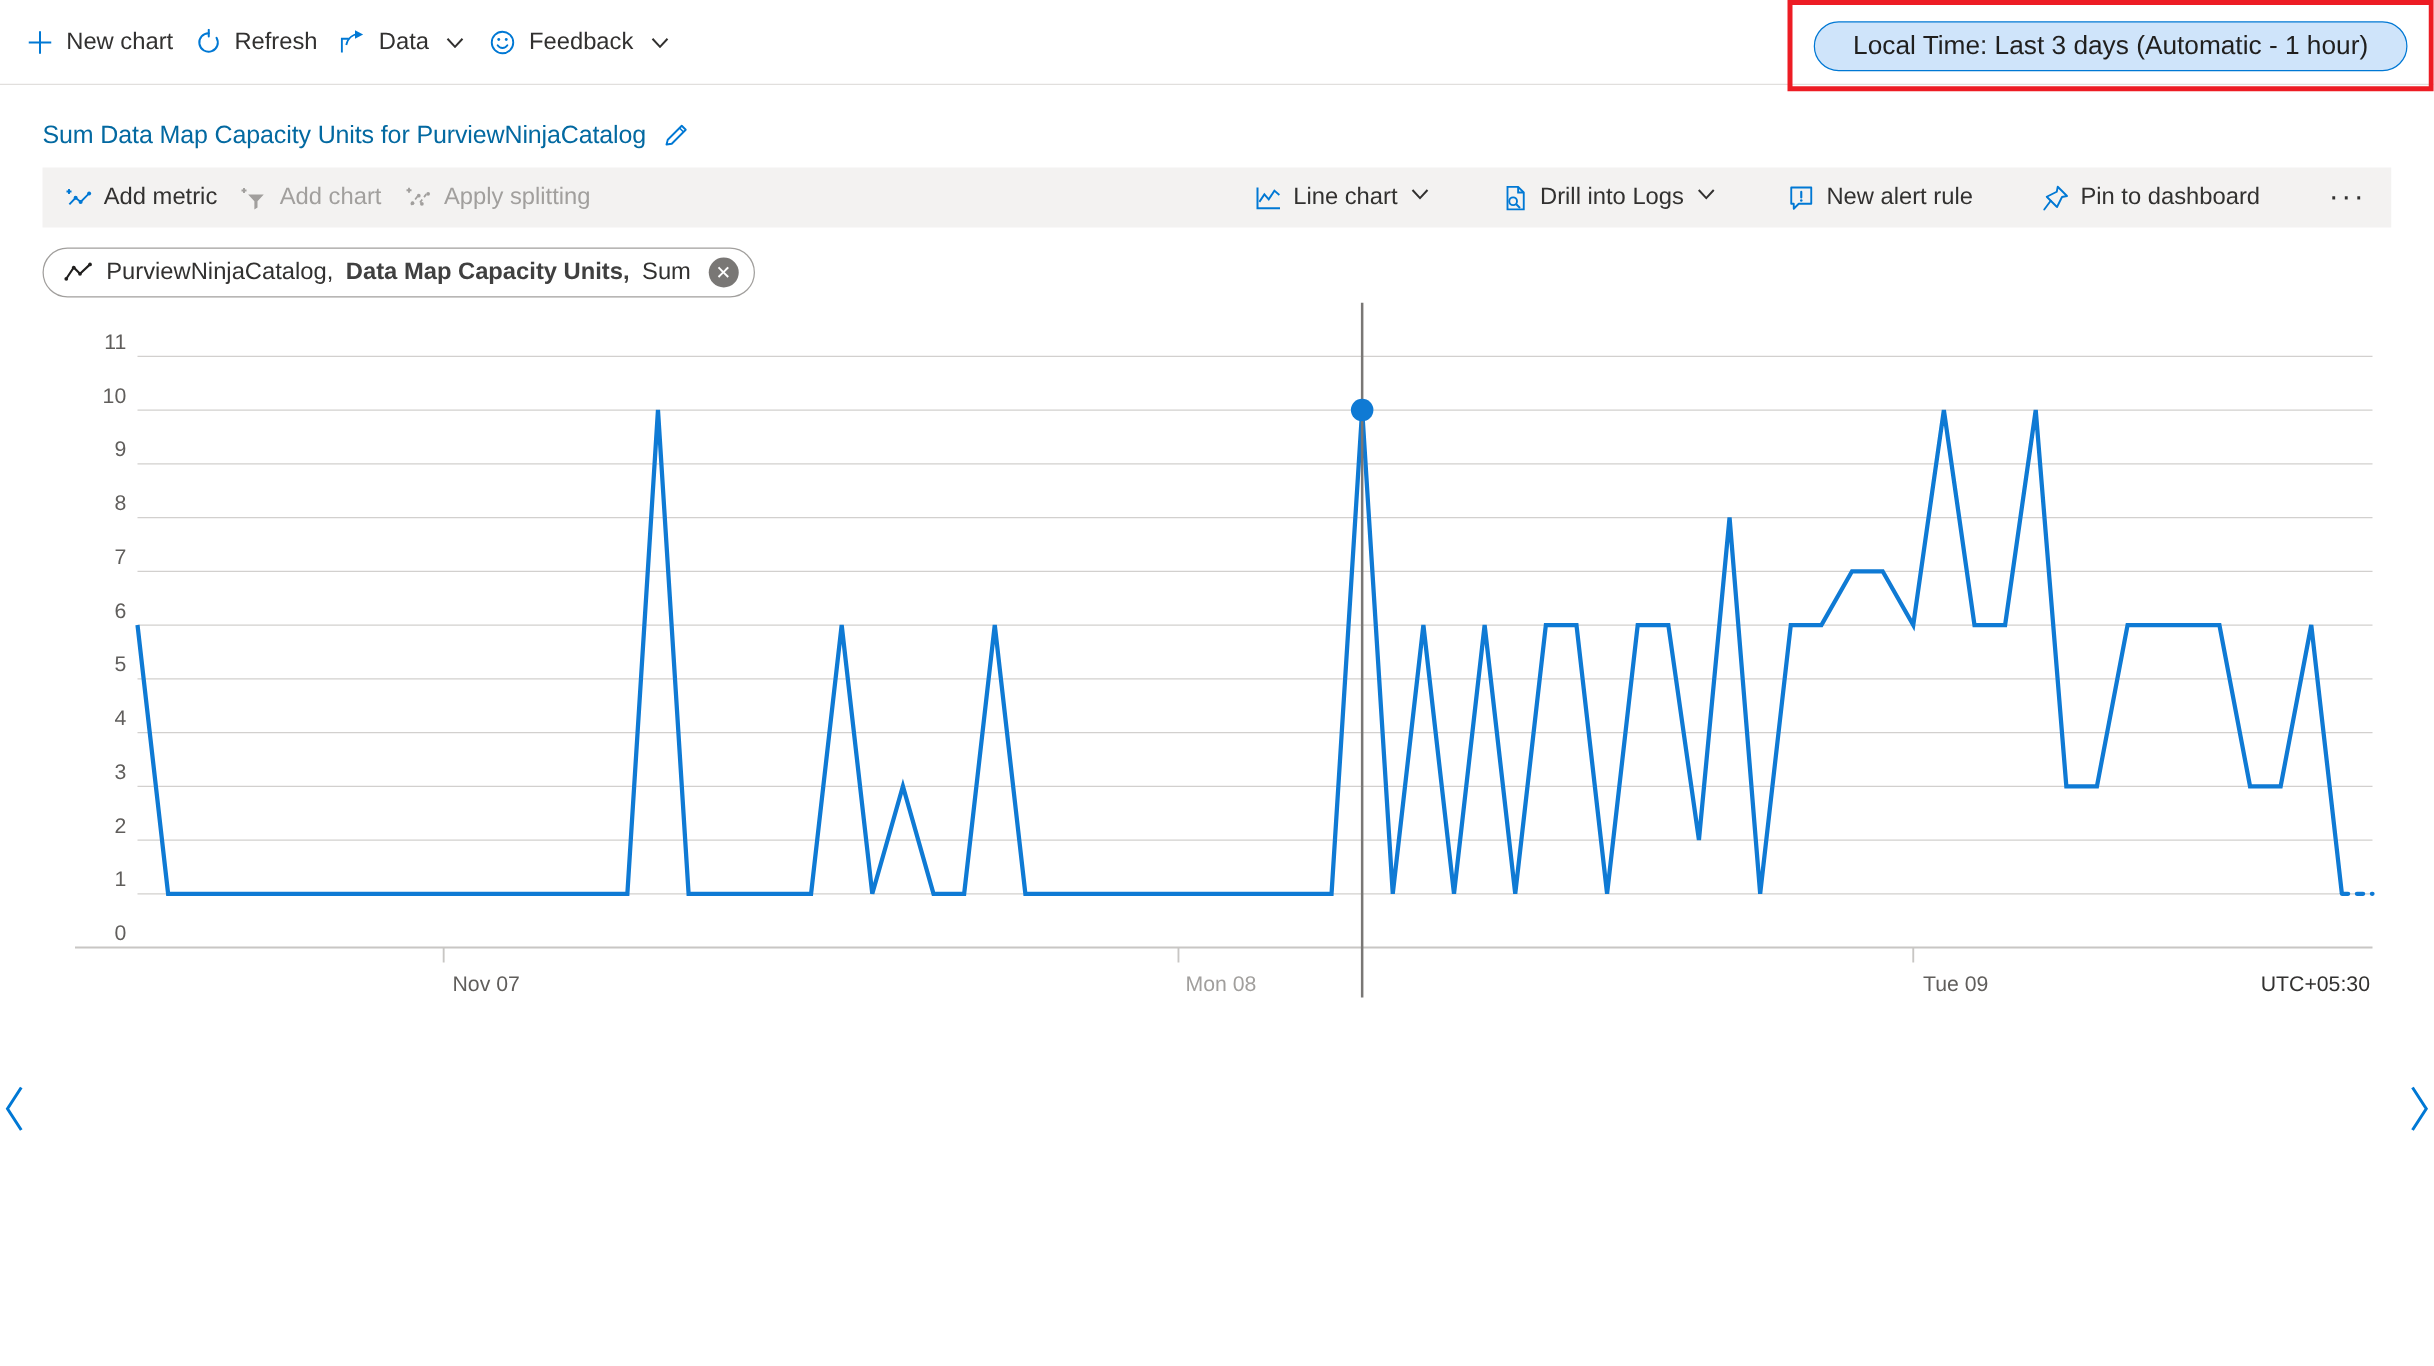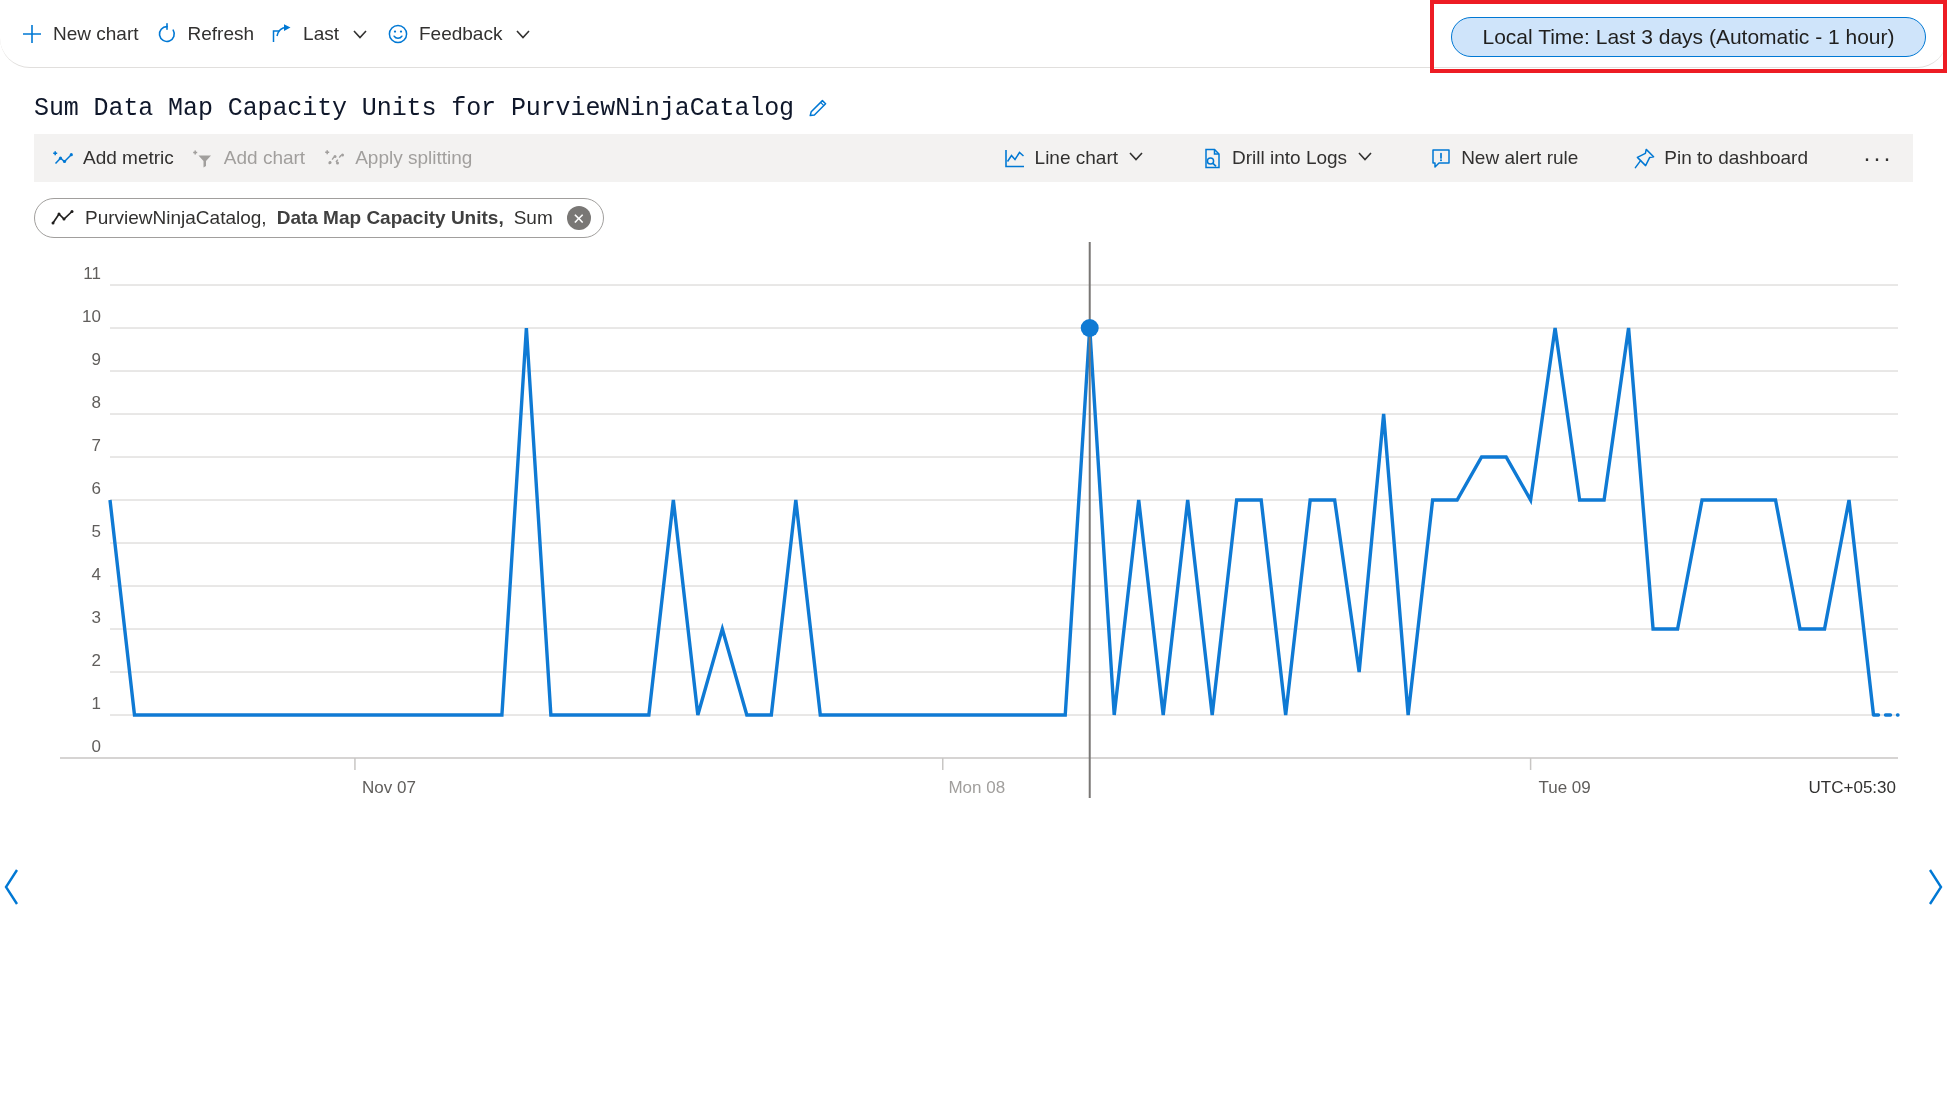--- a/index.html
+++ b/index.html
@@ -15,21 +15,20 @@
 
   
   .topbar {
     position: relative;
     height: 68px;
     display: flex;
     align-items: center;
     padding: 0 0 0 14px;
     border-bottom: 1px solid #e1dfdd;
     background: #ffffff;
-    border-radius: 30px;
   }
   .cmd {
     display: flex;
     align-items: center;
     gap: 9px;
     padding: 6px 10px 6px 6px;
     font-size: 19px;
     color: #323130;
     cursor: pointer;
     white-space: nowrap;
@@ -67,25 +66,24 @@
 
   
   .chart-title-row {
     display: flex;
     align-items: center;
     gap: 12px;
     padding: 22px 0 0 34px;
     height: 58px;
   }
   .chart-title {
-    font-size: 25px;
-    color: #0f172a;
+    font-size: 20px;
+    color: #0369a1;
     letter-spacing: -0.1px;
     white-space: nowrap;
-    font-family: Liberation Mono, monospace;
   }
   .pencil { color: #0078d4; display: inline-flex; cursor: pointer; }
 
   
   .chart-toolbar {
     margin: 8px 34px 0 34px;
     height: 48px;
     background: #f3f2f1;
     display: flex;
     align-items: center;
@@ -185,21 +183,21 @@
   </button>
 
   <button class="cmd">
     <span class="ico">
       <svg width="22" height="22" viewBox="0 0 22 22">
         <path d="M2.5 19 L2.5 8 L8 8" stroke="currentColor" stroke-width="1.5" fill="none"></path>
         <path d="M6 13 C7.5 6.5 12 4.5 15.5 4.5" stroke="currentColor" stroke-width="1.5" fill="none"></path>
         <path d="M13 1.2 L19.5 4.6 L13 8 Z" fill="currentColor"></path>
       </svg>
     </span>
-    <span>Last</span>
+    <span>Data</span>
     <span class="chev">
       <svg width="20" height="20" viewBox="0 0 20 20">
           <path d="M4 7 L10 13.5 L16 7" stroke="currentColor" stroke-width="1.6" fill="none"></path>
         </svg>
     </span>
   </button>
 
   <button class="cmd">
     <span class="ico">
       <svg width="22" height="22" viewBox="0 0 22 22">

